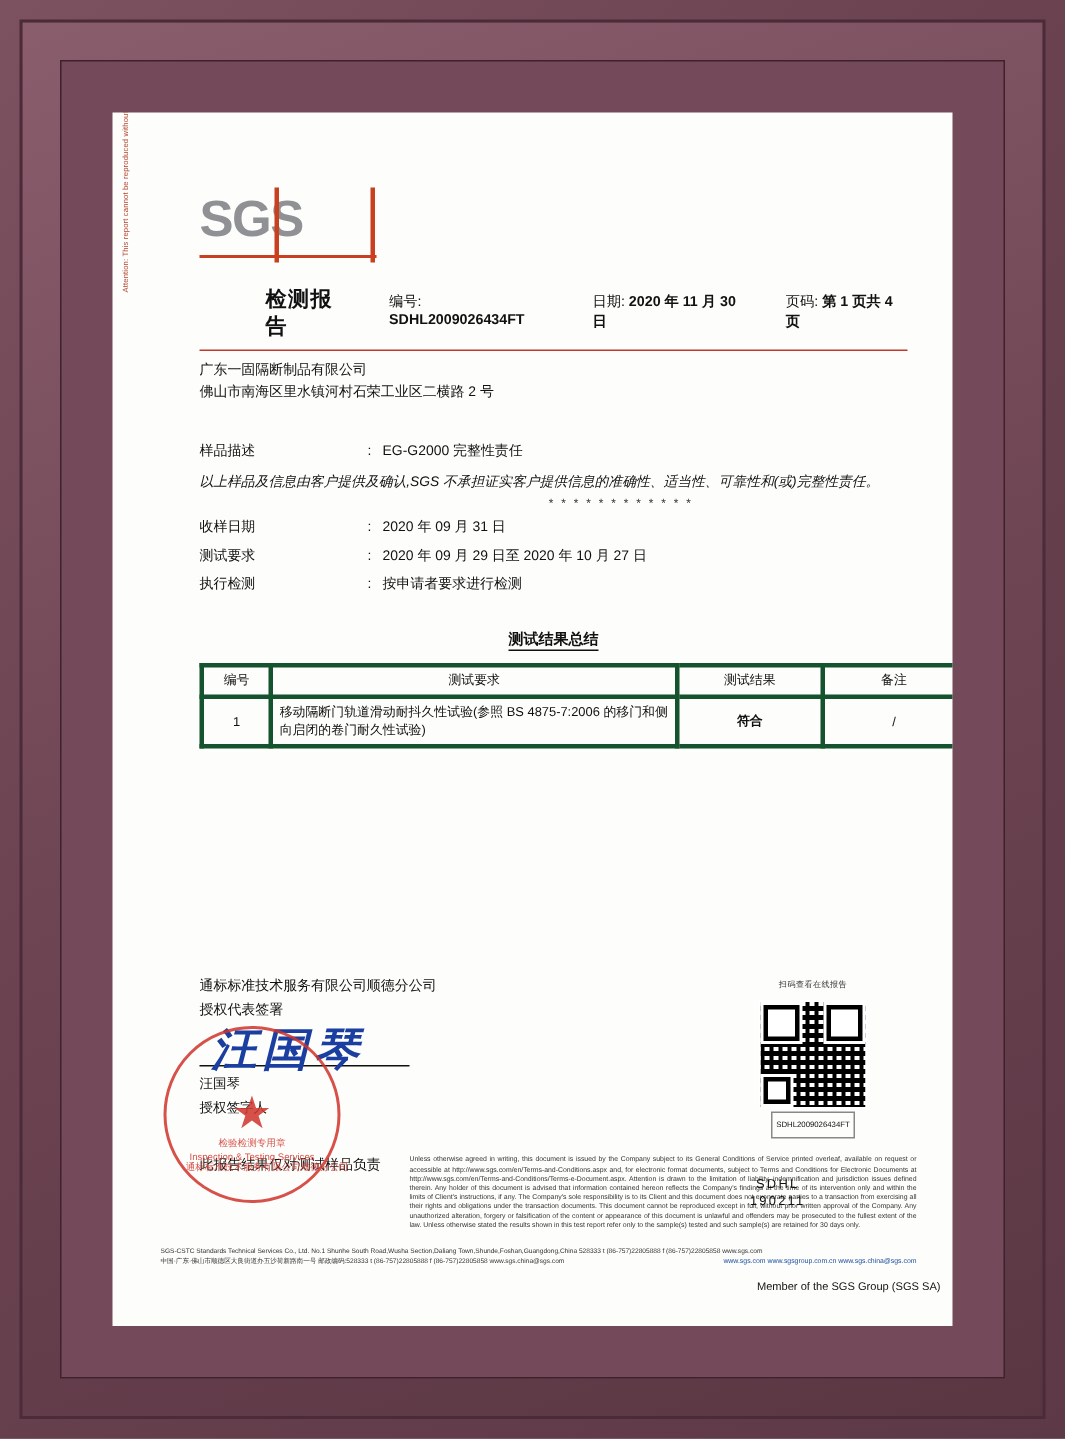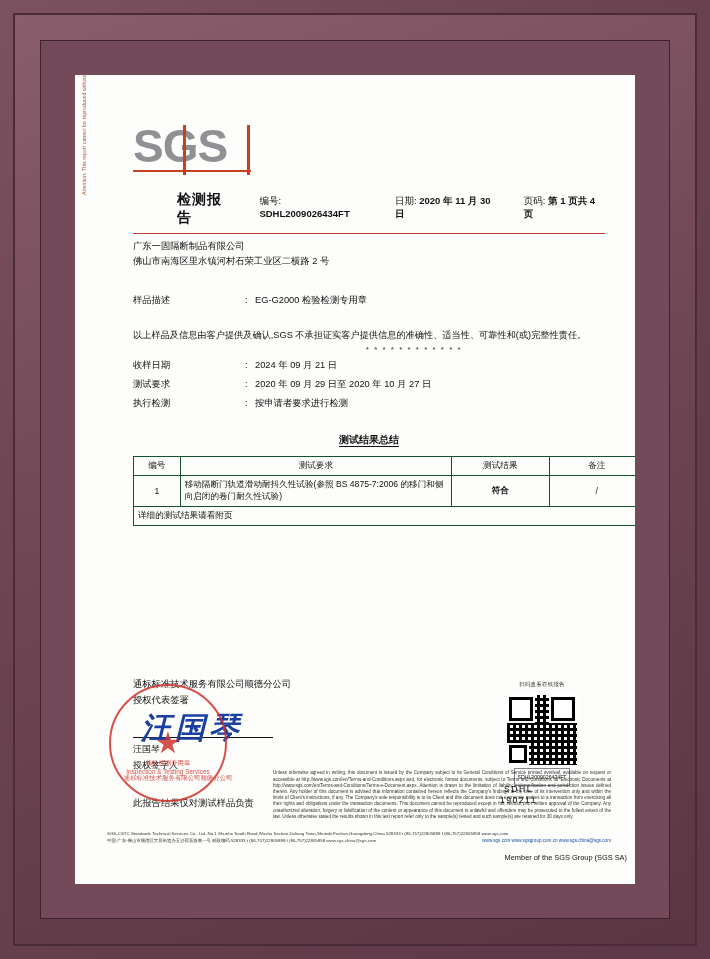--- a/index.html
+++ b/index.html
@@ -48,21 +48,21 @@
   }
   .content {
     position: absolute;
     left: 58px; top: 0; right: 30px; bottom: 0;
   }
   
   .logo-wrap { position: relative; margin-top: 48px; height: 58px; }
   .logo {
     font-family: "Liberation Sans", sans-serif;
     font-weight: bold;
-    font-size: 46px;
+    font-size: 34px;
     letter-spacing: -1px;
     color: #8f9194;
     line-height: 46px;
     display: inline-block;
     position: relative;
   }
   .logo-bar {
     position: absolute;
     left: 50px; top: 2px;
     width: 2.5px; height: 50px;
@@ -109,24 +109,25 @@
     line-height: 15px;
     color: #111;
   }
   
   .fields { margin-top: 22px; font-size: 9.3px; color: #111; }
   .field { display: flex; line-height: 19px; }
   .field .lbl { width: 112px; flex: 0 0 112px; }
   .field .colon { width: 10px; flex: 0 0 10px; }
   .field .val { flex: 1; }
   .note-line {
-    margin-top: 17px;
+    margin-top: 3px;
     font-size: 9.2px;
     line-height: 16px;
     color: #111;
+    font-style: italic;
   }
   .stars {
     text-align: center;
     font-size: 8px;
     letter-spacing: 1.5px;
     color: #333;
     margin: 2px 0 2px 90px;
   }
   
   .res-head {
@@ -142,21 +143,21 @@
   }
   
   table.results {
     margin-top: 9px;
     width: 512px;
     border-collapse: collapse;
     font-size: 8.6px;
     color: #111;
   }
   table.results th, table.results td {
-    border: 1px solid #14532d;
+    border: 3px solid #14532d;
     padding: 3px 4px;
   }
   table.results th { font-weight: normal; text-align: center; }
   .c-no { width: 44px; text-align: center; }
   .c-req { width: 256px; }
   .c-res { width: 92px; text-align: center; font-weight: bold; }
   .c-rem { width: 90px; text-align: center; }
   .td-span { padding: 3px 6px; }
   
   .sig-block { margin-top: 150px; font-size: 9.3px; line-height: 16px; color: #111; position: relative; }
@@ -304,28 +305,28 @@
 
           <div class="company">
             <div>广东一固隔断制品有限公司</div>
             <div>佛山市南海区里水镇河村石荣工业区二横路 2 号</div>
           </div>
 
           <div class="fields">
             <div class="field">
               <span class="lbl">样品描述</span>
               <span class="colon">:</span>
-              <span class="val">EG-G2000 检验检测专用章</span>
+              <span class="val">EG-G2000 完整性责任</span>
             </div>
             <div class="note-line">以上样品及信息由客户提供及确认,SGS 不承担证实客户提供信息的准确性、适当性、可靠性和(或)完整性责任。</div>
             <div class="stars">* * * * * * * * * * * *</div>
             <div class="field">
               <span class="lbl">收样日期</span>
               <span class="colon">:</span>
-              <span class="val">2024 年 09 月 21 日</span>
+              <span class="val">2020 年 09 月 31 日</span>
             </div>
             <div class="field">
               <span class="lbl">测试要求</span>
               <span class="colon">:</span>
               <span class="val">2020 年 09 月 29 日至 2020 年 10 月 27 日</span>
             </div>
             <div class="field">
               <span class="lbl">执行检测</span>
               <span class="colon">:</span>
               <span class="val">按申请者要求进行检测</span>
@@ -345,23 +346,20 @@
                 <th class="c-rem">备注</th>
               </tr>
             </thead>
             <tbody>
               <tr>
                 <td class="c-no">1</td>
                 <td class="c-req">移动隔断门轨道滑动耐抖久性试验(参照 BS 4875-7:2006 的移门和侧向启闭的卷门耐久性试验)</td>
                 <td class="c-res">符合</td>
                 <td class="c-rem">/</td>
               </tr>
-              <tr>
-                <td class="td-span" colspan="4">详细的测试结果请看附页</td>
-              </tr>
             </tbody>
           </table>
 
           <div class="sig-block">
             <div>通标标准技术服务有限公司顺德分公司</div>
             <div>授权代表签署</div>
             <div class="sig-script">汪国琴</div>
             <div class="sig-underline"></div>
             <div class="sig-name">汪国琴</div>
             <div class="sig-name">授权签字人</div>

